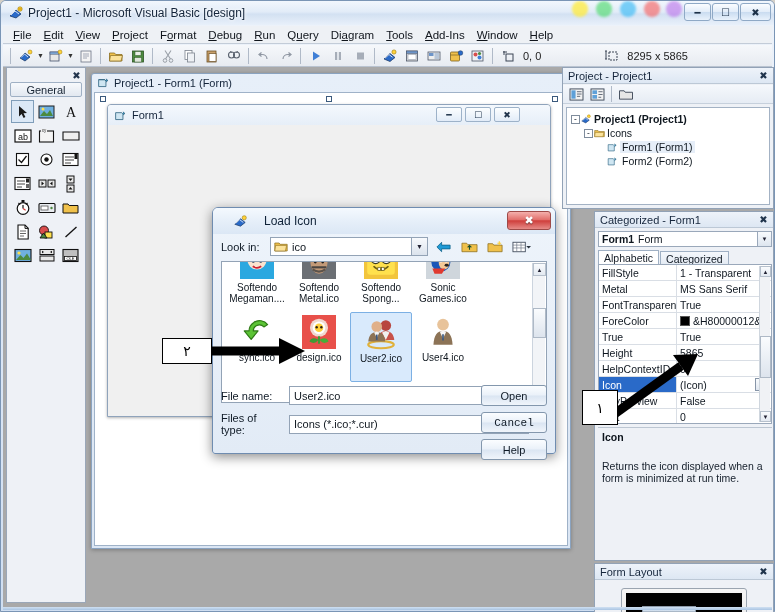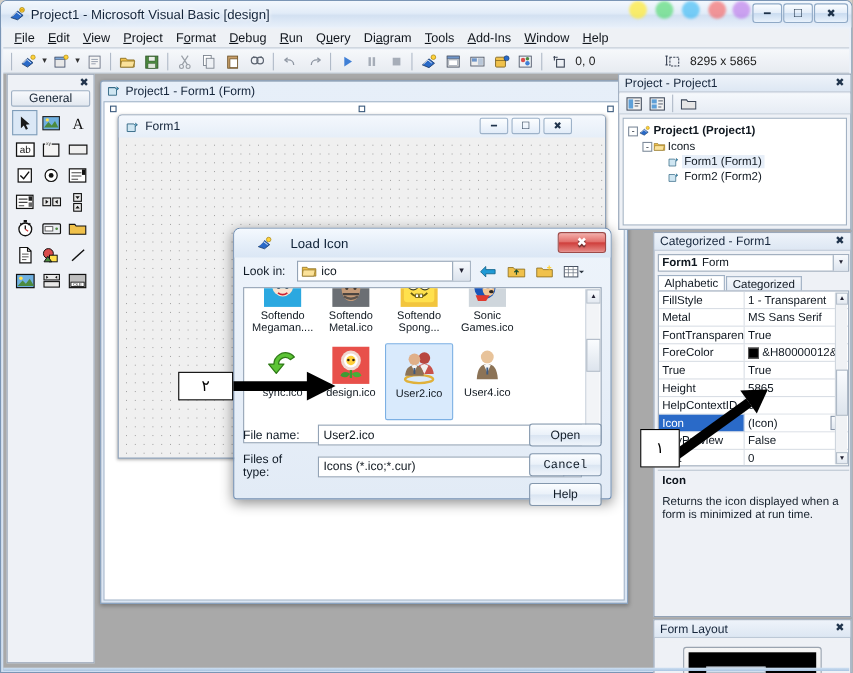--- a/index.html
+++ b/index.html
@@ -260,21 +260,21 @@
   }
   .sb-thumb {
     position:absolute; left:0; width:11px;
     background:linear-gradient(180deg,#fafcfe,#dde4ed); border:1px solid #aeb9c6;
   }
   #props-desc {
     position:absolute; left:3px; top:215px; width:174px; height:46px;
     background:#eef1f6; border-top:1px solid #bcc6d2; padding:3px 4px;
   }
   #props-desc-title { font-size:10.5px; font-weight:bold; color:#0d141c; }
-  #props-desc-body { font-size:10.5px; color:#16202c; line-height:12px; margin-top:7px; }
+  #props-desc-body { font-size:10.5px; color:#16202c; line-height:12px; margin-top:17px; }
 
   
   #layout-panel { top:496px; width:180px; height:116px; }
   #layout-body {
     position:absolute; left:3px; top:19px; right:3px; bottom:2px;
     background:#eef1f6; display:flex; align-items:center; justify-content:center;
   }
   #monitor {
     width:126px; height:84px; background:linear-gradient(180deg,#f5f5f5,#dcdcdc);
     border:1px solid #9aa4b0; border-radius:3px;

